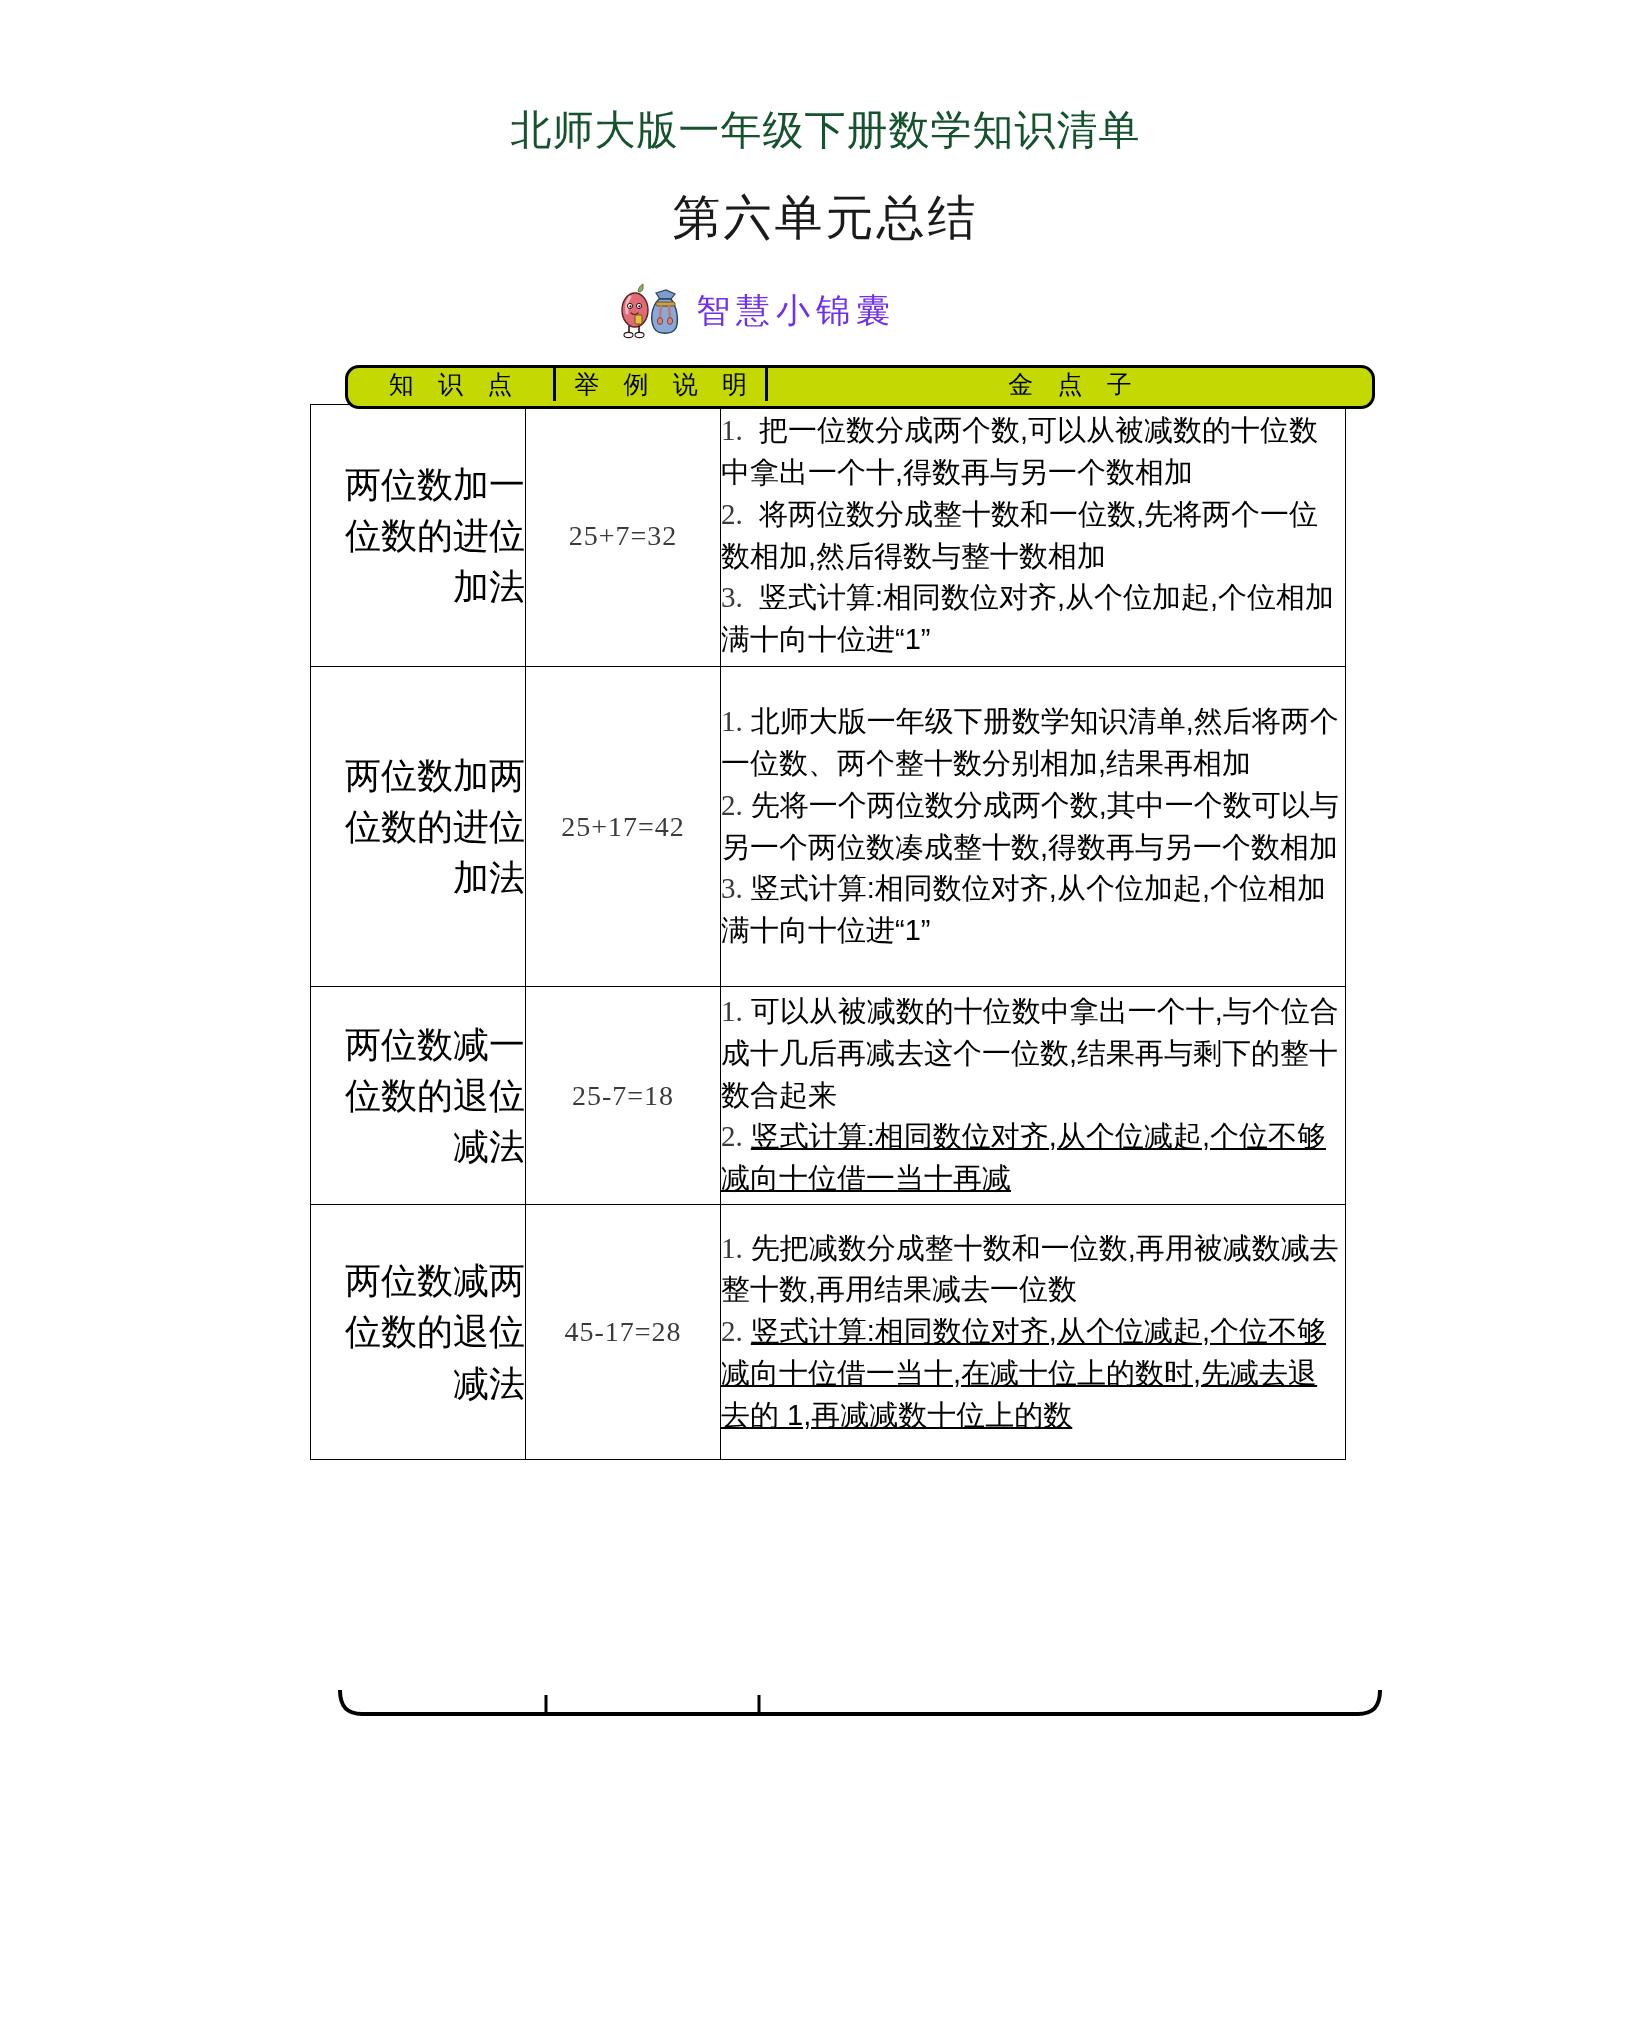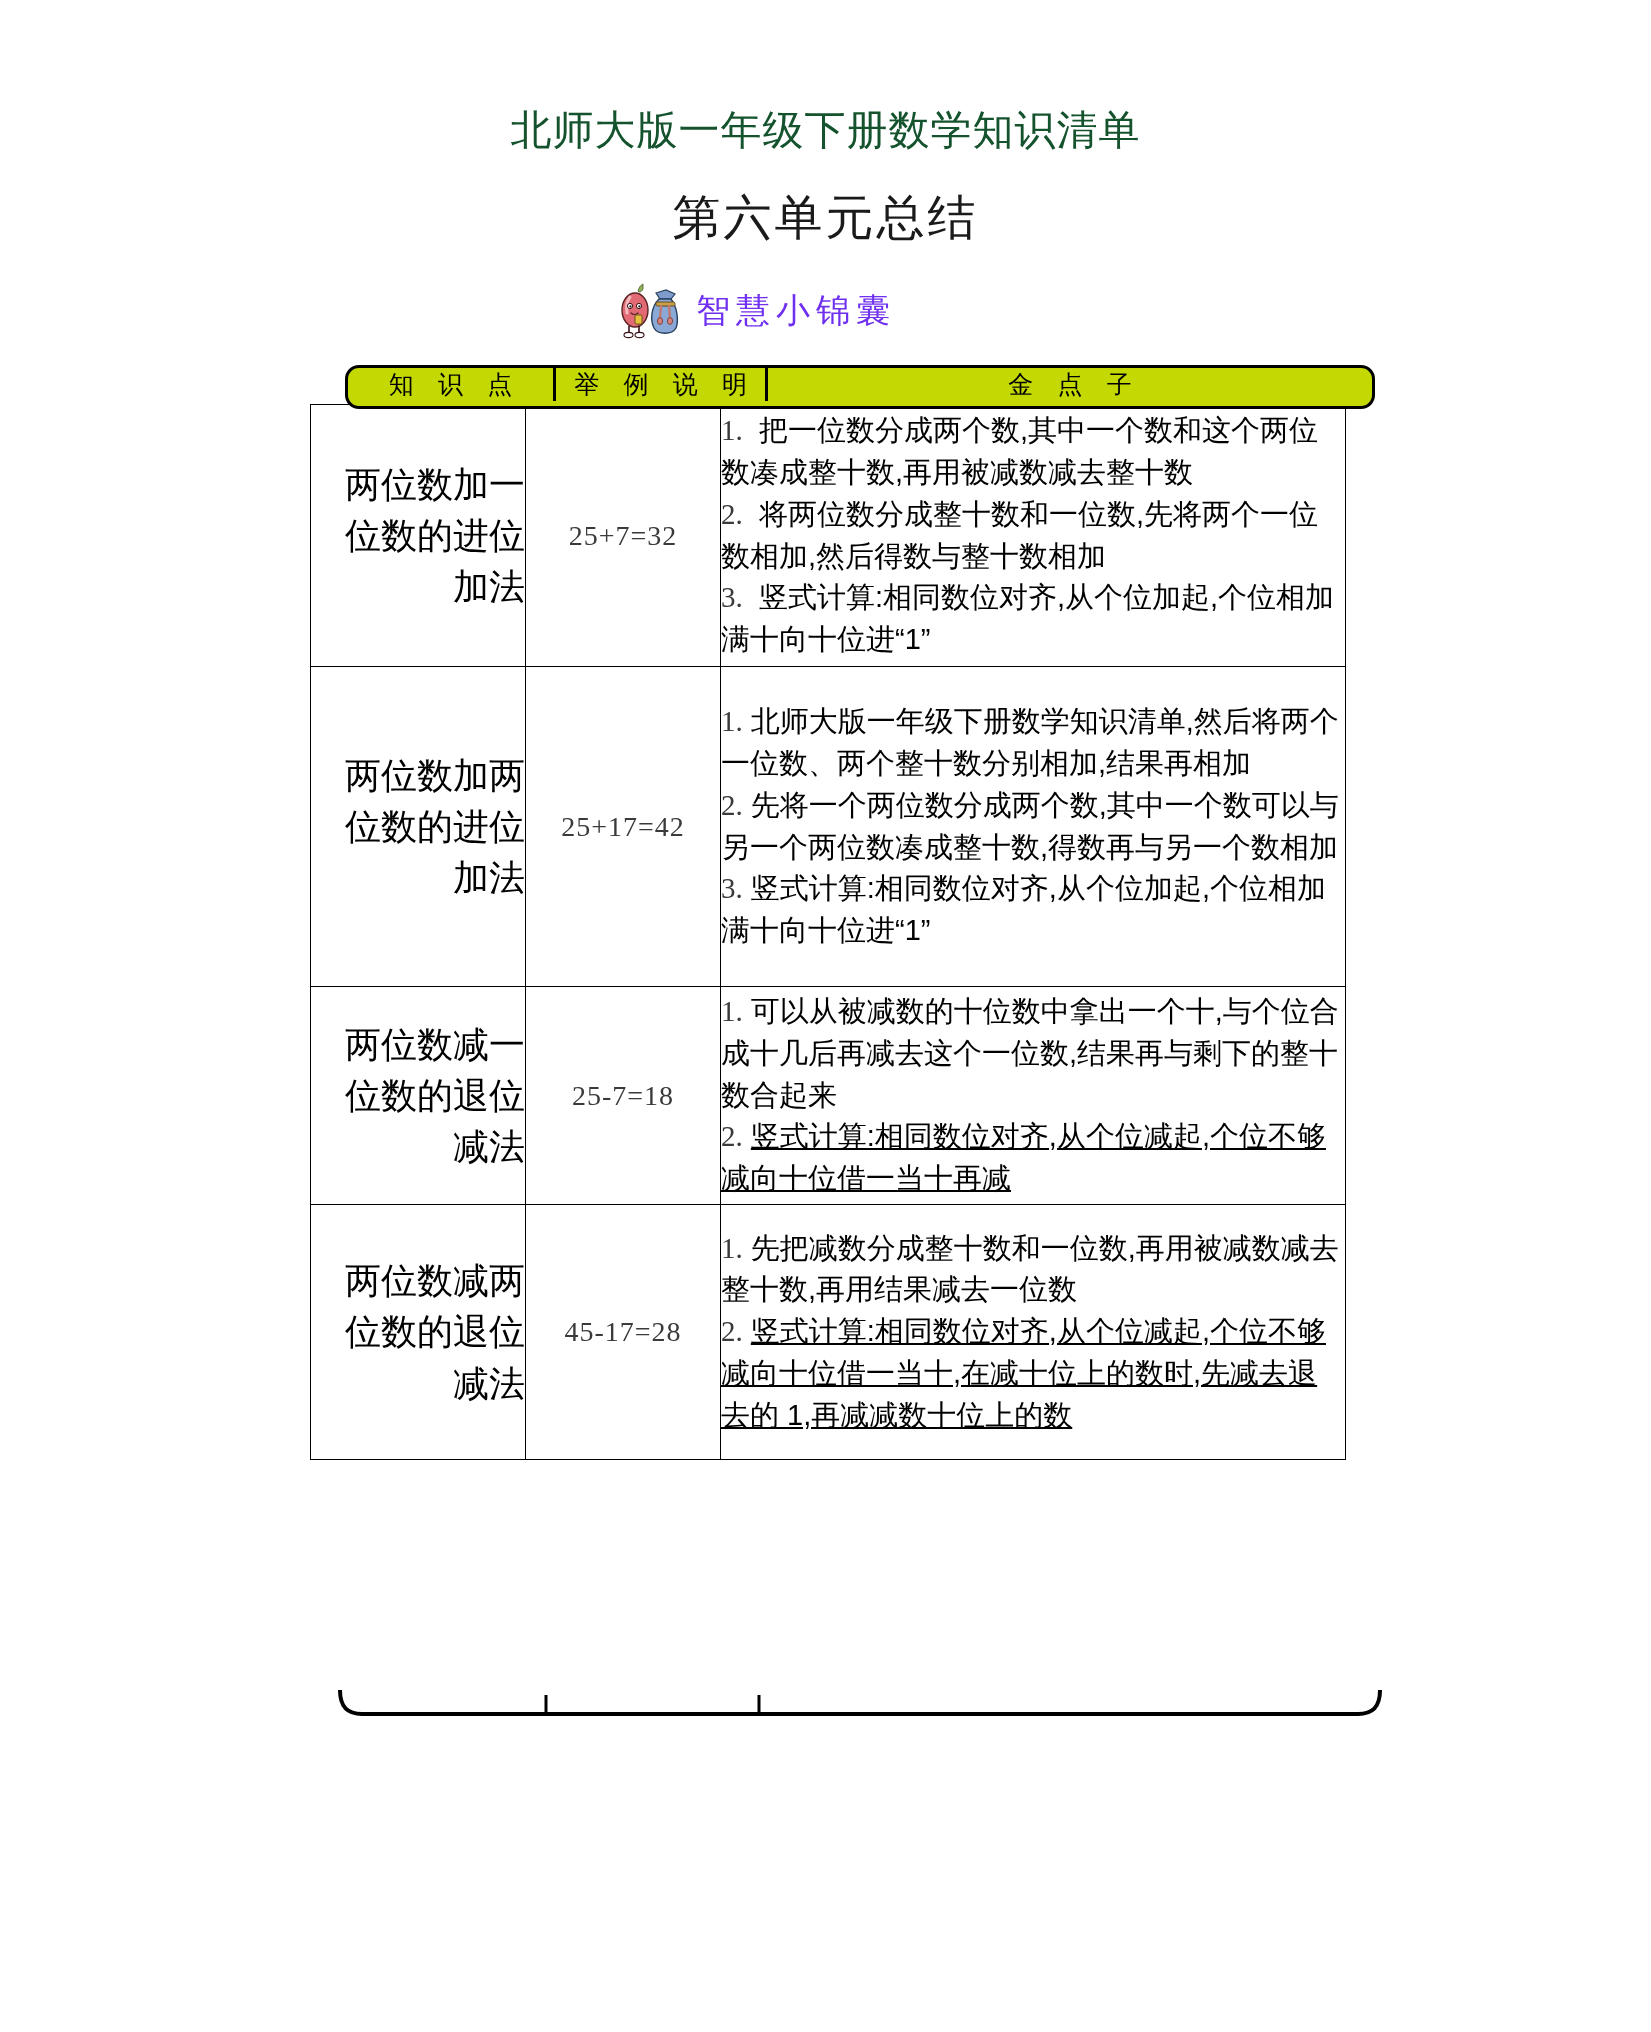--- a/index.html
+++ b/index.html
@@ -218,21 +218,21 @@
     <colgroup>
       <col class="col-topic">
       <col class="col-example">
       <col class="col-tips">
     </colgroup>
     <tbody>
       <tr style="height:262px">
         <td class="topic-cell">两位数加一位数的进位加法</td>
         <td class="example-cell">25+7=32</td>
         <td class="tips-cell">
-          <span class="tip-line"><span class="tip-num">1.</span>&nbsp;&nbsp;<span>把一位数分成两个数,其中一个数和这个两位数凑成整十数,再用被减数减去整十数</span></span>
+          <span class="tip-line"><span class="tip-num">1.</span>&nbsp;&nbsp;<span>把一位数分成两个数,可以从被减数的十位数中拿出一个十,得数再与另一个数相加</span></span>
           <span class="tip-line"><span class="tip-num">2.</span>&nbsp;&nbsp;<span>将两位数分成整十数和一位数,先将两个一位数相加,然后得数与整十数相加</span></span>
           <span class="tip-line"><span class="tip-num">3.</span>&nbsp;&nbsp;<span>竖式计算:相同数位对齐,从个位加起,个位相加满十向十位进“1”</span></span>
         </td>
       </tr>
       <tr style="height:320px">
         <td class="topic-cell">两位数加两位数的进位加法</td>
         <td class="example-cell">25+17=42</td>
         <td class="tips-cell">
           <span class="tip-line"><span class="tip-num">1.</span>&nbsp;<span>北师大版一年级下册数学知识清单,然后将两个一位数、两个整十数分别相加,结果再相加</span></span>
           <span class="tip-line"><span class="tip-num">2.</span>&nbsp;<span>先将一个两位数分成两个数,其中一个数可以与另一个两位数凑成整十数,得数再与另一个数相加</span></span>

